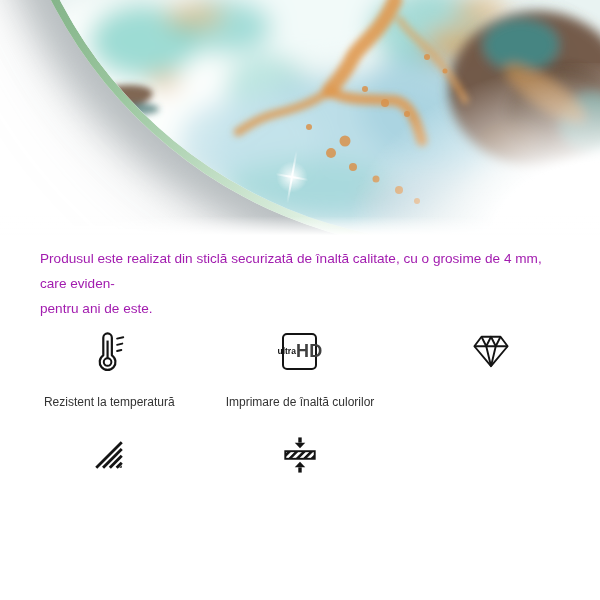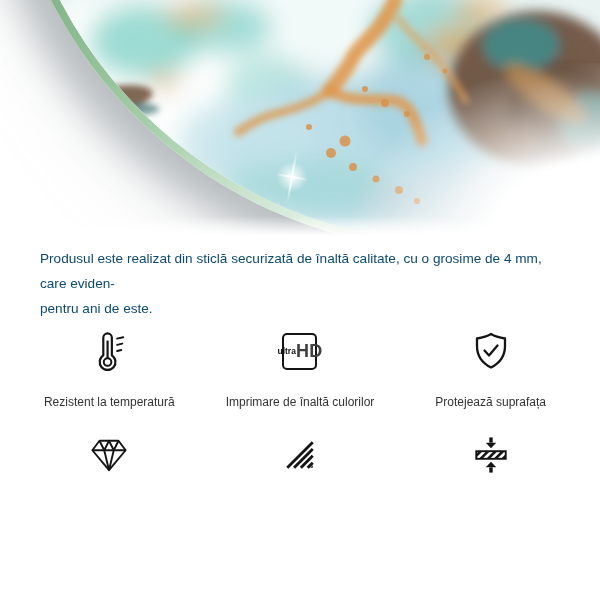--- a/index.html
+++ b/index.html
@@ -28,21 +28,21 @@
     background: radial-gradient(circle, rgba(255,255,255,.95) 0%, rgba(255,255,255,0) 65%); }
   .sparkle .ray-v { left:-1.25px; top:-27px; width:2.5px; height:54px;
     background: linear-gradient(to bottom, rgba(255,255,255,0), #fff 45%, #fff 55%, rgba(255,255,255,0)); }
   .sparkle .ray-h { left:-17px; top:-1.25px; width:34px; height:2.5px;
     background: linear-gradient(to right, rgba(255,255,255,0), #fff 45%, #fff 55%, rgba(255,255,255,0)); }
 
   
   .copy { padding:0 40px; }
   h1 { margin-top:3px; font-family:"Liberation Serif", serif; font-weight:400;
        font-size:28px; line-height:35px; color:#343434; letter-spacing:.2px; }
-  .intro { margin-top:8px; font-size:13.6px; line-height:25px; color:#0c4a6e; }
+  .intro { margin-top:8px; font-size:13.6px; line-height:25px; color:#a21caf; }
 
   
   .features { margin:6px 14px 0; display:grid; grid-template-columns:repeat(3,1fr); row-gap:22px; }
   .feature { display:flex; flex-direction:column; align-items:center; }
   .feature-icon { height:48px; display:flex; align-items:center; justify-content:center; color:#141414; }
   .feature-icon svg { display:block; }
   .feature-label { margin-top:20px; font-size:12px; color:#333; white-space:nowrap; }
   .hd-box { width:35px; height:37px; border:2.4px solid #141414; border-radius:5px;
             display:flex; flex-direction:row; align-items:center; justify-content:center; }
   .hd-top { font-size:8.5px; font-weight:700; line-height:9px; color:#141414; }
@@ -152,29 +152,20 @@
   <div class="feature">
     <span class="feature-icon">
       <span class="hd-box">
         <span class="hd-top">ultra</span>
         <span class="hd-bottom">HD</span>
       </span>
     </span>
     <span class="feature-label">Imprimare de înaltă culorilor</span>
   </div>
 
-  <div class="feature">
-    <span class="feature-icon">
-      <svg width="38" height="42" viewBox="0 0 38 40" fill="none" stroke="#141414">
-        <path d="M19,3 C23,5.5 28.5,6.8 33,7.5 L33,15 C33,25.5 27.6,32.2 19,36.5 C10.4,32.2 5,25.5 5,15 L5,7.5 C9.5,6.8 15,5.5 19,3 Z" stroke-width="2.3" stroke-linejoin="round"></path>
-        <path d="M12.5,19.5 L17,24.5 L25.5,14.5" stroke-width="2.3" stroke-linecap="round" stroke-linejoin="round"></path>
-      </svg>
-    </span>
-    <span class="feature-label">Protejează suprafața</span>
-  </div>
 
   <div class="feature">
     <span class="feature-icon">
       <svg width="40" height="38" viewBox="0 0 40 40" fill="none" stroke="#141414" stroke-width="2" stroke-linejoin="round">
         <path d="M2.5,15 L10,5 H30 L37.5,15 L20,36 Z"></path>
         <path d="M10,5 L15,15 L20,5 L25,15 L30,5"></path>
         <line x1="2.5" y1="15" x2="37.5" y2="15"></line>
         <path d="M15,15 L20,36 M25,15 L20,36"></path>
       </svg>
     </span>

